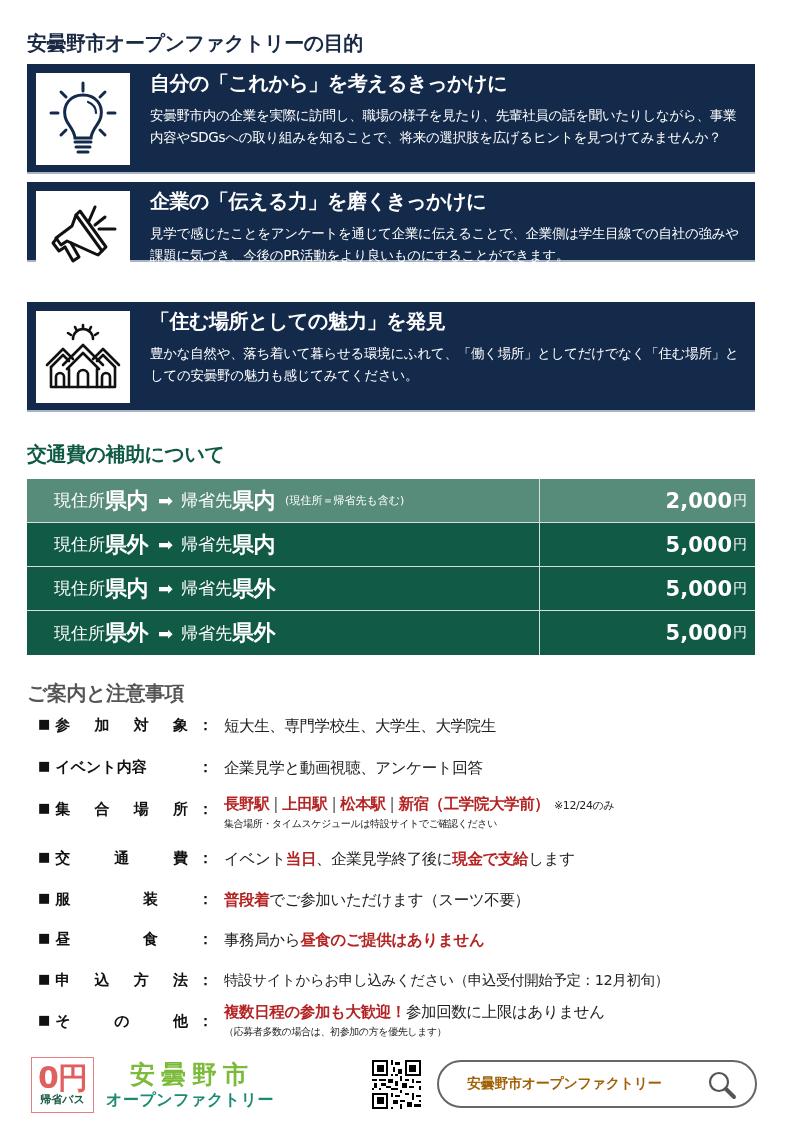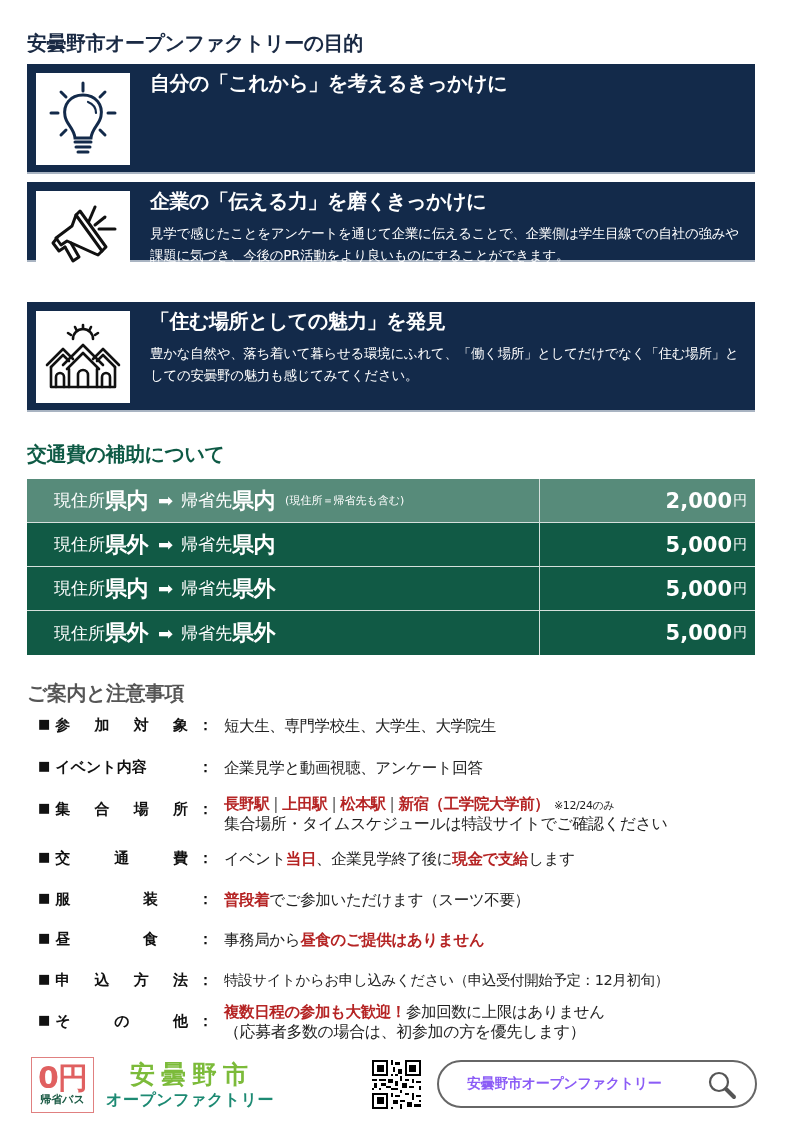--- a/index.html
+++ b/index.html
@@ -66,42 +66,42 @@
   .note-row { position: absolute; left: 38px; display: flex; align-items: flex-start; }
   .note-label {
     width: 160px; font-weight: bold; font-size: 15px; white-space: nowrap; color: #111;
     display: flex;
   }
   .note-label .sq { margin-right: 5px; font-size: 13px; }
   .note-label .txt { flex: 1; display: flex; justify-content: space-between; padding-right: 10px; }
   .note-colon { width: 16px; font-weight: bold; font-size: 15px; color: #111; margin-right: 10px; }
   .note-value { font-size: 15.5px; color: #222; letter-spacing: -0.4px; white-space: nowrap; }
   .note-value .red { color: #b52424; font-weight: bold; }
-  .note-value .sub { font-size: 16px; display: block; line-height: 17px; }
+  .note-value .sub { font-size: 10px; display: block; line-height: 17px; }
   .note-value .small { font-size: 11px; }
   .note-value .sep { color: #555; font-weight: normal; margin: 0 4px; }
 
   #footer-logo-badge {
     position: absolute; left: 31px; top: 1057px; width: 63px; height: 56px;
     border: 1px solid #e08080; background: #fff;
     display: flex; flex-direction: column; align-items: center; justify-content: center;
   }
   #footer-logo-badge .zero { color: #e06060; font-size: 30px; font-weight: bold; line-height: 30px; letter-spacing: -1px; }
   #footer-logo-badge .bus { color: #1a5a44; font-size: 11px; font-weight: bold; line-height: 14px; }
   #footer-city { position: absolute; left: 106px; top: 1058px; font-size: 25px; font-weight: bold; color: #7cbb3a; letter-spacing: 6px; margin-left: 24px; }
   #footer-factory { position: absolute; left: 106px; top: 1090px; font-size: 16px; color: #1d8a73; font-weight: bold; letter-spacing: 0.5px; }
 
   #qr-code { position: absolute; left: 372px; top: 1060px; width: 49px; height: 49px; }
 
   #search-box {
     position: absolute; left: 437px; top: 1060px; width: 320px; height: 48px;
     border: 2px solid #666; border-radius: 24px; background: #fff;
     display: flex; align-items: center; padding-left: 28px;
   }
-  #search-box .q { font-size: 14px; color: #8b5cf6; font-weight: bold; letter-spacing: -0.3px; }
+  #search-box .q { font-size: 14px; color: #a16207; font-weight: bold; letter-spacing: -0.3px; }
   #search-box .mag { position: absolute; right: 18px; top: 8px; }
 </style>
 </head>
 <body>
 
 <div id="purpose-title" class="sec-title">安曇野市オープンファクトリーの目的</div>
 
 <div id="card-1" class="card">
   <div class="icon-box">
     <svg width="70" height="78" viewBox="0 0 70 78" fill="none" stroke="#132a4a" stroke-width="3" stroke-linecap="round">
@@ -113,20 +113,21 @@
       <line x1="13" y1="55" x2="18" y2="50"></line>
       <line x1="57" y1="55" x2="52" y2="50"></line>
       <path d="M35 15 C22 15 15 25 17 36 C18 44 26 48 27 58 L43 58 C44 48 52 44 53 36 C55 25 48 15 35 15 Z"></path>
       <path d="M40 22 C45 24 48 28 48 33" stroke-width="2.2"></path>
       <line x1="27" y1="62" x2="43" y2="62"></line>
       <line x1="28" y1="67" x2="42" y2="67"></line>
       <line x1="30" y1="72" x2="40" y2="72"></line>
     </svg>
   </div>
   <div class="card-title">自分の「これから」を考えるきっかけに</div>
+  <div class="card-body">安曇野市内の企業を実際に訪問し、職場の様子を見たり、先輩社員の話を聞いたりしながら、事業内容やSDGsへの取り組みを知ることで、将来の選択肢を広げるヒントを見つけてみませんか？</div>
 </div>
 
 <div id="card-2" class="card">
   <div class="icon-box">
     <svg width="76" height="76" viewBox="0 0 76 76" fill="none" stroke="#111" stroke-width="3" stroke-linecap="round" stroke-linejoin="round">
       <path d="M31 14 L57 50 L53 54 L22 40 L16 44 L11 37 L27 25 Z" transform="translate(0,2)"></path>
       <path d="M31 16 L35 12 L61 48 L57 52"></path>
       <path d="M12 39 L8 44 L14 52 L20 48"></path>
       <path d="M20 48 L28 62 L34 58 L26 44"></path>
       <line x1="50" y1="8" x2="44" y2="22"></line>

